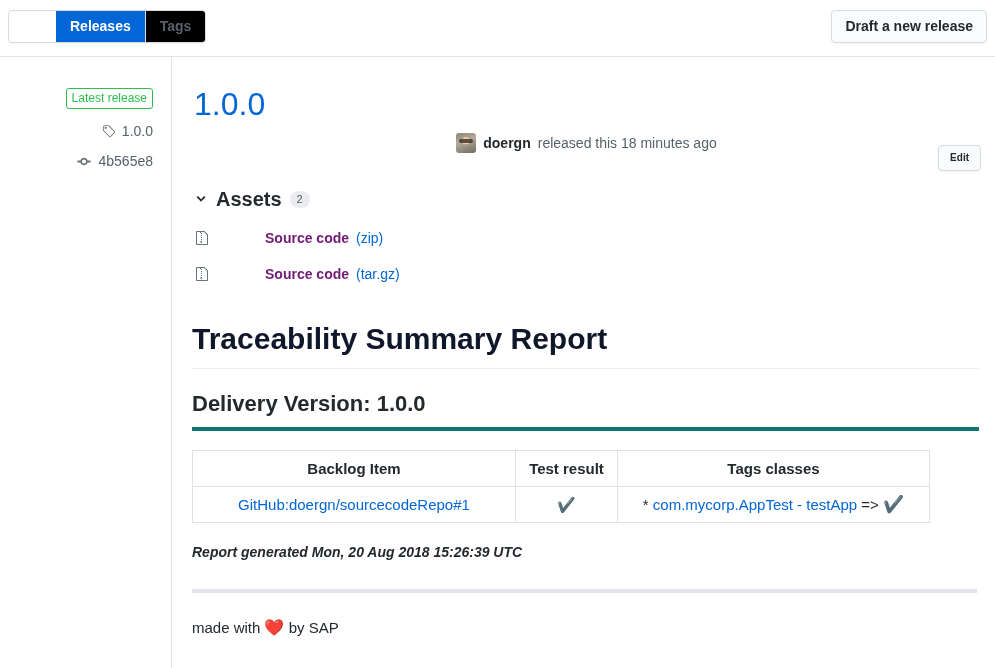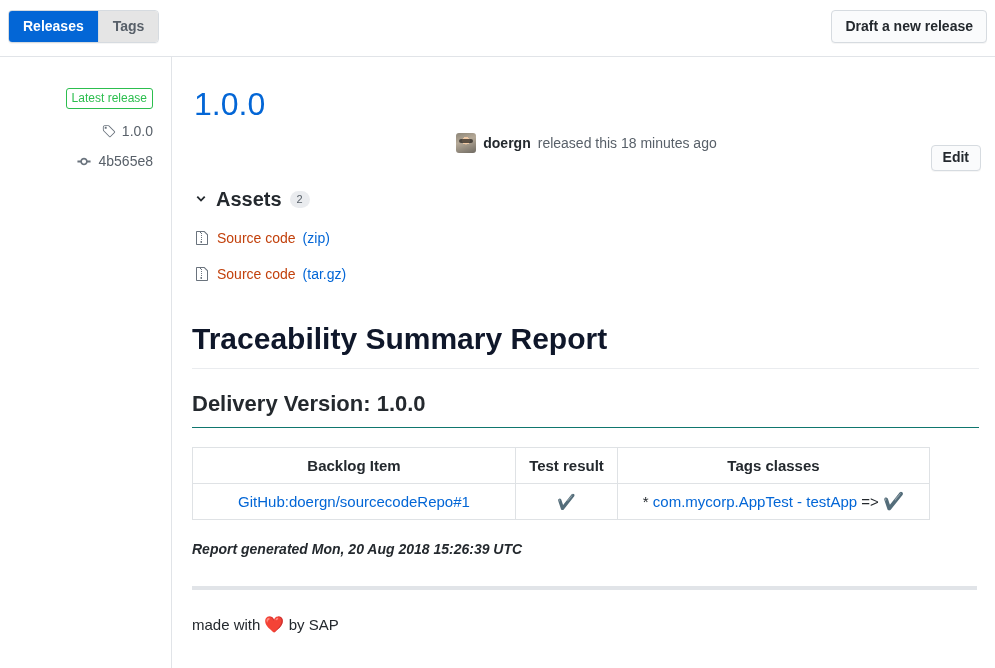--- a/index.html
+++ b/index.html
@@ -19,29 +19,30 @@
     border-bottom: 1px solid #e1e4e8;
   }
   .tabgroup {
     position: absolute;
     left: 8px; top: 10px;
     display: flex;
     border: 1px solid #d6dbe0;
     border-radius: 4px;
     overflow: hidden;
     box-shadow: 0 1px 0 rgba(27,31,35,0.04);
+    padding-left: 47px;
   }
   .tabgroup .tab {
     display: block;
     padding: 7px 14px 8px 14px;
     font-size: 14px;
     font-weight: 600;
     line-height: 16px;
     color: #586069;
-    background: #e5e5e5;
+    background: #000000;
     text-decoration: none;
     border: none;
     cursor: pointer;
     font-family: "Liberation Sans", sans-serif;
   }
   .tabgroup .tab + .tab { border-left: 1px solid #d6dbe0; }
   .tabgroup .tab.selected {
     background: #0366d6;
     color: #ffffff;
   }
@@ -101,21 +102,21 @@
   .content {
     flex: 1 1 auto;
     position: relative;
     padding: 28px 16px 0 18px;
   }
 
   .edit-btn {
     position: absolute;
     right: 14px; top: 88px;
     padding: 4px 11px 5px 11px;
-    font-size: 14px;
+    font-size: 10px;
     font-weight: 600;
     line-height: 15px;
     color: #24292e;
     background: #fafbfc;
     border: 1px solid #d6dbe0;
     border-radius: 4px;
     cursor: pointer;
     font-family: "Liberation Sans", sans-serif;
     box-shadow: 0 1px 0 rgba(27,31,35,0.04);
   }
@@ -185,44 +186,45 @@
   .asset-item {
     display: flex;
     align-items: center;
     gap: 7px;
     margin: 18px 0 0 4px;
     font-size: 14px;
     line-height: 18px;
   }
   .asset-item svg { display: block; fill: #6a737d; flex: 0 0 16px; }
   .asset-link {
-    color: #c2410c;
+    color: #701a75;
     text-decoration: none;
-    font-weight: 400;
+    font-weight: 700;
+    margin-left: 48px;
   }
   .asset-ext { color: #0366d6; font-weight: 400; }
 
   
   .report { margin: 36px 0 0 0; }
   .report h1 {
     font-size: 30px;
     font-weight: 600;
     line-height: 40px;
     margin: 0 0 0 2px;
     padding-bottom: 9px;
     border-bottom: 1px solid #eaecef;
     color: #0f172a;
   }
   .report h2 {
     font-size: 22px;
     font-weight: 600;
     line-height: 28px;
     margin: 21px 0 0 2px;
     padding-bottom: 9px;
-    border-bottom: 1px solid #0f766e;
+    border-bottom: 4px solid #0f766e;
     color: #24292e;
   }
   table.tsr {
     border-collapse: collapse;
     margin: 19px 0 0 2px;
     border: 1px solid #dfe2e5;
   }
   table.tsr th, table.tsr td {
     border: 1px solid #dfe2e5;
     padding: 7px 13px;

